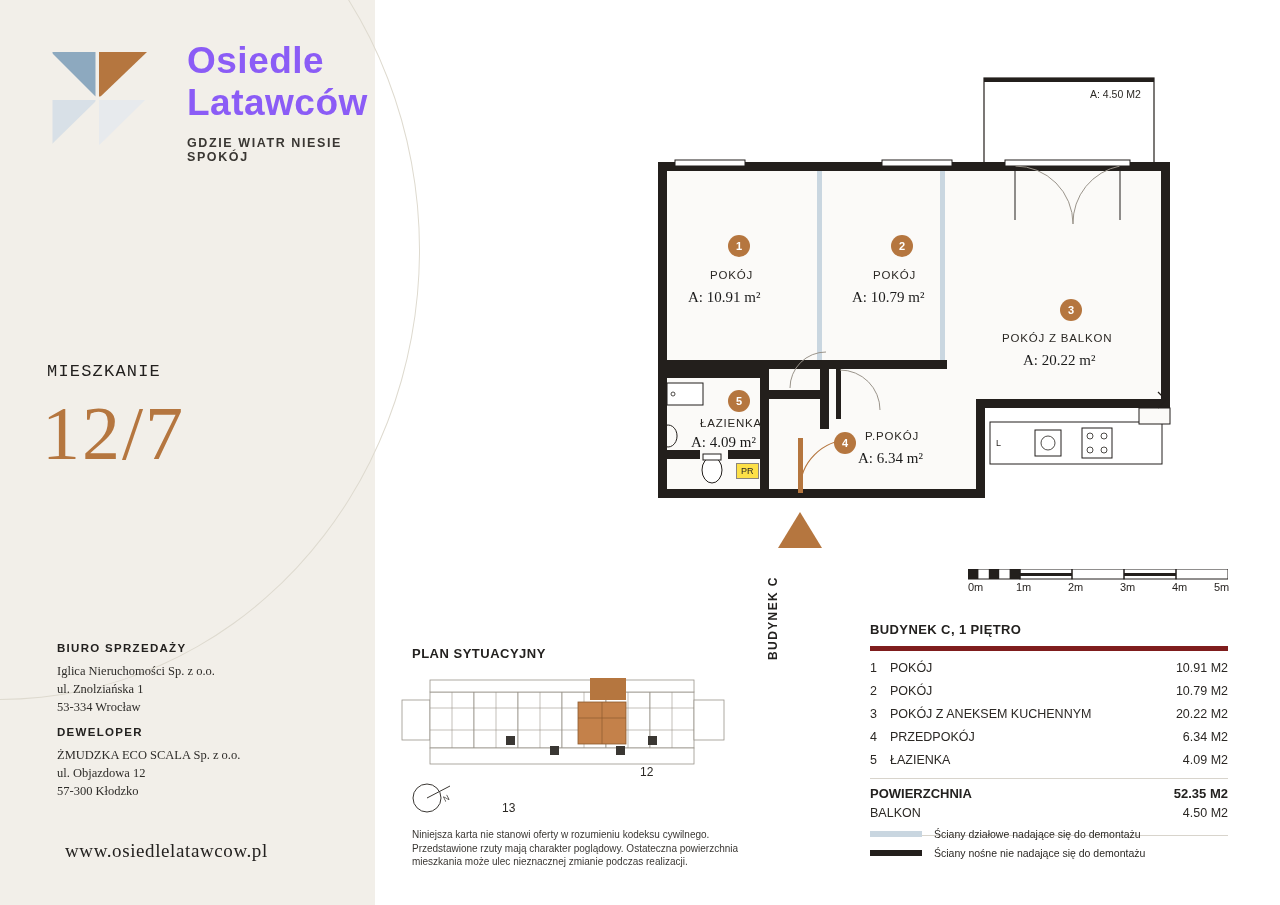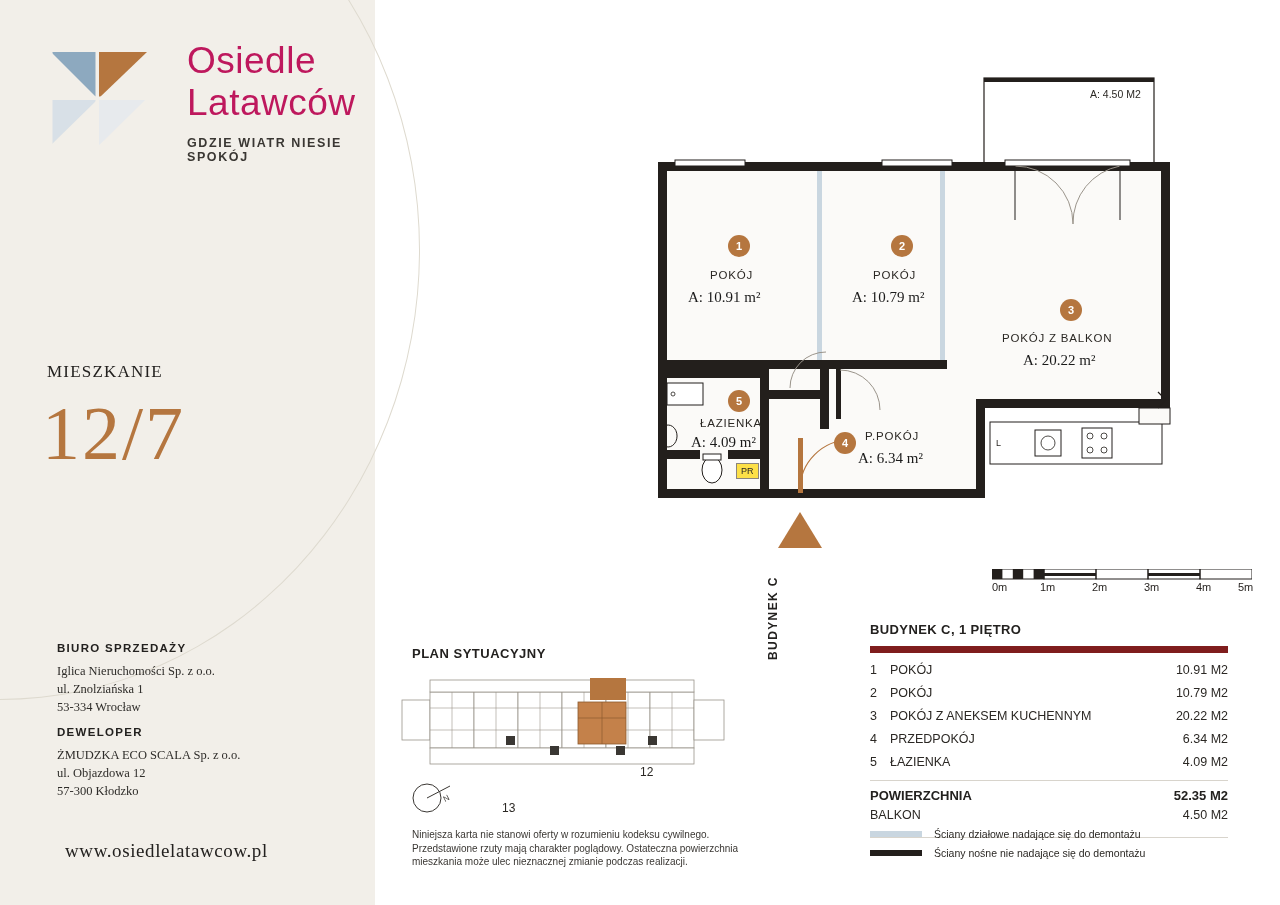--- a/index.html
+++ b/index.html
@@ -28,39 +28,39 @@
     border:1px solid #dedacf;
     background:transparent;
   }
 
   
   .logo-wrap { position:absolute; left:47px; top:40px; }
   .logo-mark { position:absolute; left:0; top:8px; width:105px; height:98px; }
   .logo-text { position:absolute; left:140px; top:0px; }
   .logo-title {
     font-family:"Liberation Sans", sans-serif;
-    font-weight:normal;
+    font-weight:bold;
     font-size:37px;
     line-height:42px;
     letter-spacing:0.5px;
-    color:#be185d;
+    color:#8b5cf6;
   }
   .logo-sub {
     margin-top:12px;
     font-family:"Liberation Sans", sans-serif;
     font-weight:bold;
     font-size:12.5px;
     letter-spacing:1.6px;
     color:#3a3733;
   }
 
   
   .mieszkanie-label {
     position:absolute; left:47px; top:362px;
-    font-family:Liberation Serif, serif;
+    font-family:Liberation Mono, monospace;
     font-size:17px;
     letter-spacing:1.2px;
     color:#23211f;
   }
   .mieszkanie-number {
     position:absolute; left:42px; top:390px;
     font-family:"Liberation Serif", serif;
     font-size:76px;
     color:#b5763f;
     letter-spacing:2px;
@@ -118,39 +118,39 @@
     white-space:nowrap;
   }
   .balcony-area {
     position:absolute;
     font-family:"Liberation Sans", sans-serif;
     font-size:10.5px;
     color:#2b2824;
   }
 
   
-  .scale { position:absolute; left:968px; top:566px; width:260px;margin-left:24px; }
+  .scale { position:absolute; left:968px; top:566px; width:260px; }
   .scale-bar { position:relative; height:11px; }
   .scale-labels { position:relative; height:14px; margin-top:4px; }
   .scale-labels span {
     position:absolute;
     font-family:"Liberation Sans", sans-serif;
     font-size:11px;
     color:#231f1c;
   }
 
   
   .table { position:absolute; left:870px; top:622px; width:358px; }
   .table-title {
     font-family:"Liberation Sans", sans-serif;
     font-size:13px; font-weight:bold;
     letter-spacing:0.4px;
     color:#23211f;
     padding-bottom:9px;
-    border-bottom:7px solid #7f1d1d;
+    border-bottom:5px solid #7f1d1d;
   }
   .t-row {
     display:flex; align-items:center;
     padding:4.5px 0;
     font-family:"Liberation Sans", sans-serif;
     font-size:12.5px;
     color:#2b2824;
   }
   .t-no { width:20px; }
   .t-name { flex:1; }

